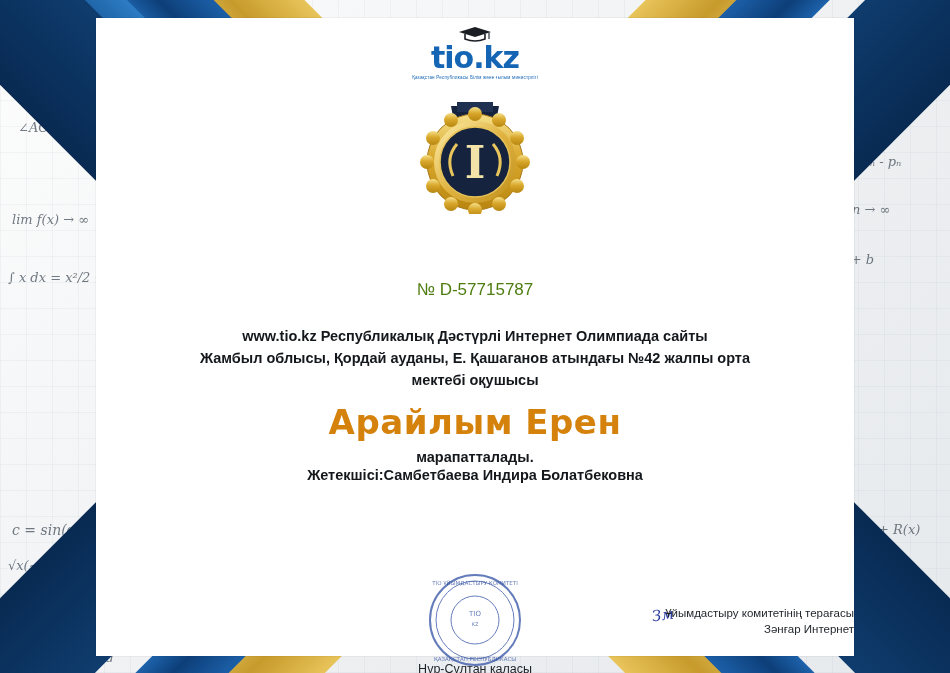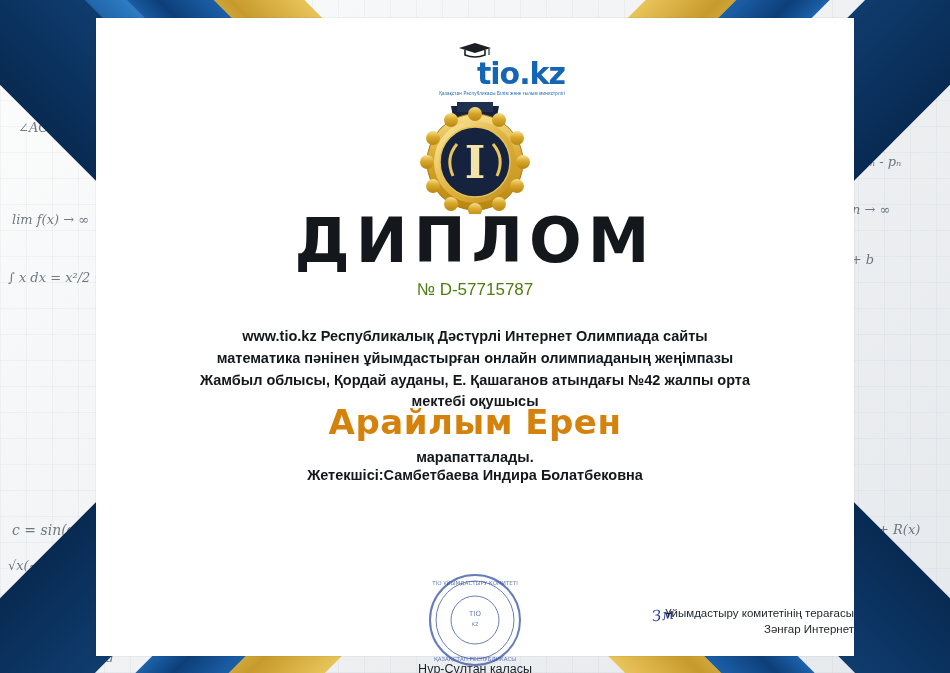--- a/index.html
+++ b/index.html
@@ -157,23 +157,23 @@
     z-index: 3;
     width: 100%;
     height: 100%;
     text-align: center;
   }
 
   
   .logo {
     position: absolute;
     left: 50%;
-    top: 24px;
+    top: 8px;
     transform: translateX(-50%);
-    text-align: right;
+    text-align: center;
     width: 180px;
   }
   .logo-cap {
     width: 34px;
     height: 16px;
     margin: 0 auto 1px;
     position: relative;
   }
   .logo-text {
     font-family: "DejaVu Sans", sans-serif;
@@ -394,26 +394,24 @@
             <circle cx="68" cy="114" r="7"></circle>
               <circle cx="44" cy="108" r="7"></circle>
             <circle cx="26" cy="90" r="7"></circle>
               <circle cx="20" cy="66" r="7"></circle>
             <circle cx="26" cy="42" r="7"></circle>
               <circle cx="44" cy="24" r="7"></circle>
           </g>
         </svg>
       </div>
 
-      <div class="title">ДИПЛОМ</div>
       <div class="title-number">№ D-57715787</div>
 
       <div class="body-text">
         <div>www.tio.kz Республикалық Дәстүрлі Интернет Олимпиада сайты</div>
-        <div>математика пәнінен ұйымдастырған онлайн олимпиаданың жеңімпазы</div>
         <div>Жамбыл облысы, Қордай ауданы, Е. Қашаганов атындағы №42 жалпы орта</div>
         <div>мектебі оқушысы</div>
       </div>
 
       <div class="recipient">Арайлым Ерен</div>
       <div class="awarded">марапатталады.</div>
       <div class="supervisor">Жетекшісі:Самбетбаева Индира Болатбековна</div>
 
       <div class="stamp">
         <svg width="108" height="108" viewBox="0 0 108 108">

